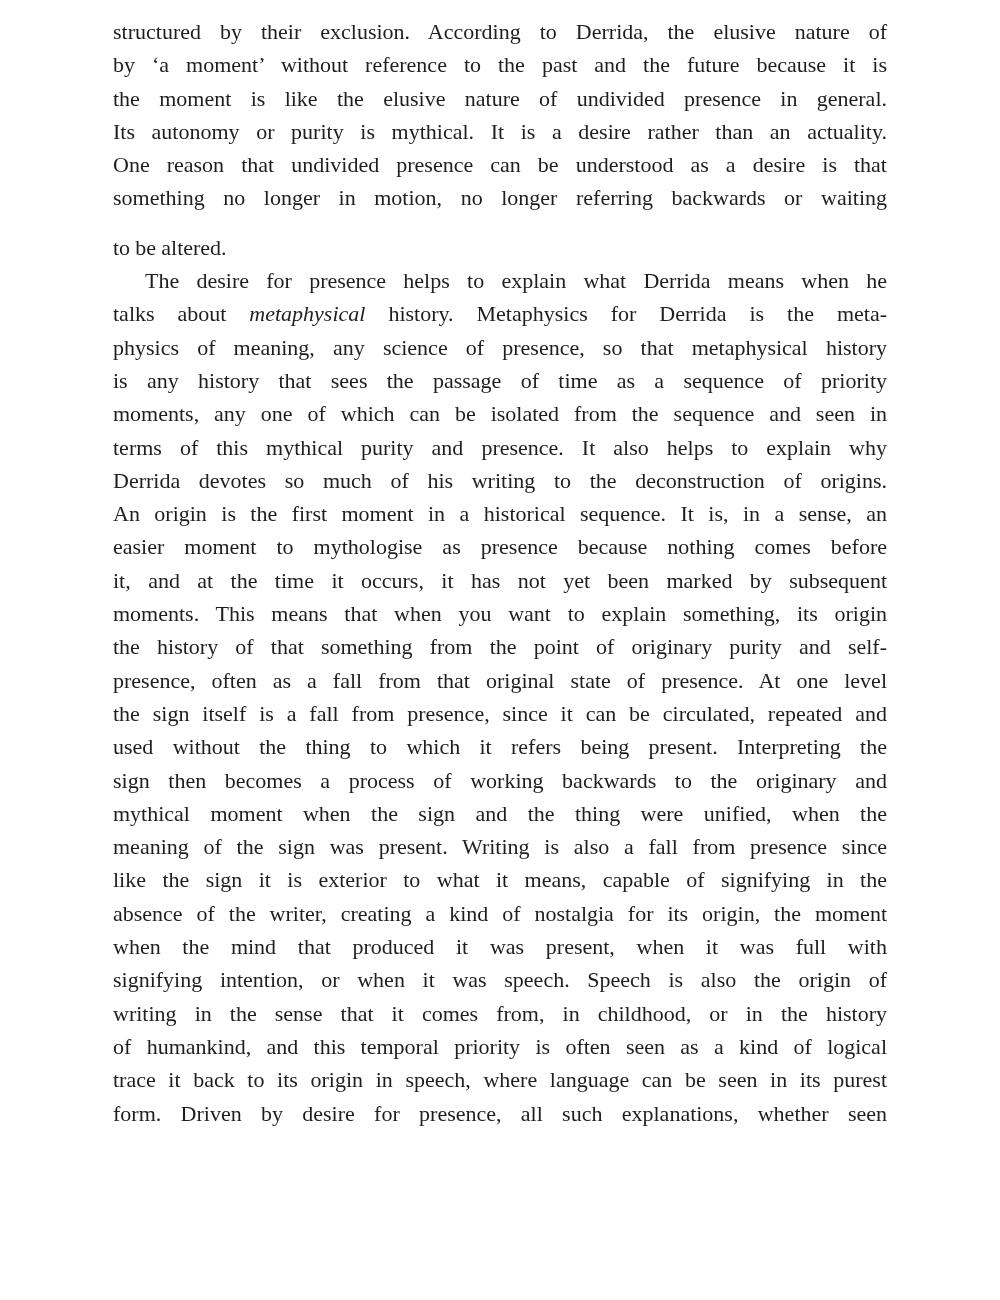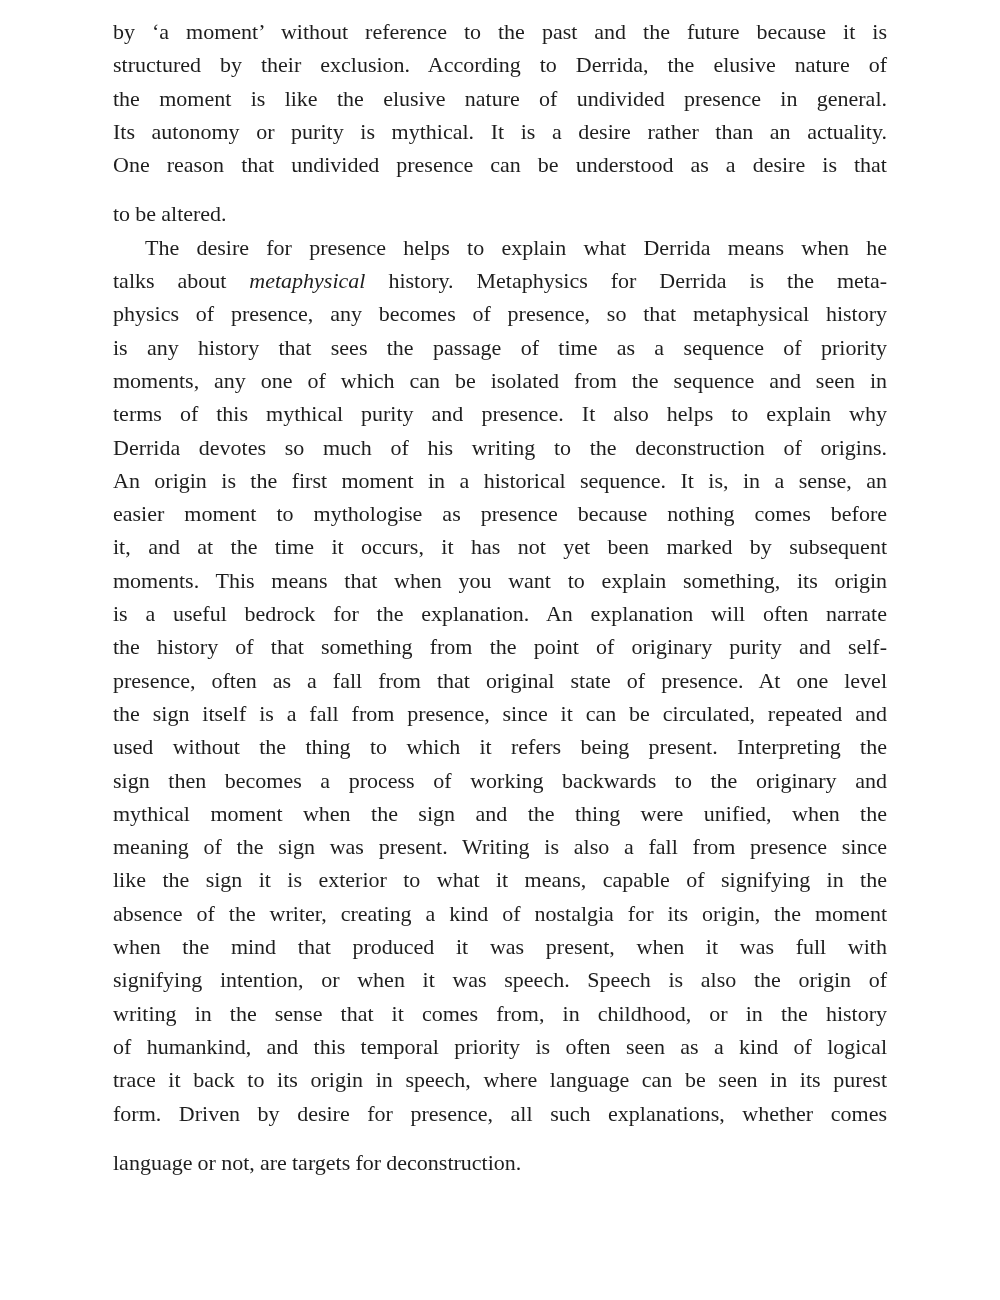--- a/index.html
+++ b/index.html
@@ -54,51 +54,50 @@
   .text-line em {
     font-style: italic;
   }
 </style>
 </head>
 <body>
 
 <div class="page">
   <div class="text-block" id="text-block" style="color: rgb(30, 30, 30);">
       <div class="paragraph">
+        <div class="text-line">structured by their exclusion. According to Derrida, the elusive nature of</div>
         <div class="text-line">by ‘a moment’ without reference to the past and the future because it is</div>
-        <div class="text-line">structured by their exclusion. According to Derrida, the elusive nature of</div>
         <div class="text-line">the moment is like the elusive nature of undivided presence in general.</div>
         <div class="text-line">Its autonomy or purity is mythical. It is a desire rather than an actuality.</div>
         <div class="text-line">One reason that undivided presence can be understood as a desire is that</div>
+        <div class="text-line">something no longer in motion, no longer referring backwards or waiting</div>
         <div class="text-line last-line">to be altered.</div>
       </div>
       <div class="paragraph">
         <div class="text-line indent-line">The desire for presence helps to explain what Derrida means when he</div>
         <div class="text-line">talks about <em>metaphysical</em> history. Metaphysics for Derrida is the meta-</div>
-        <div class="text-line">physics of presence, any becomes of presence, so that metaphysical history</div>
+        <div class="text-line">physics of meaning, any science of presence, so that metaphysical history</div>
         <div class="text-line">is any history that sees the passage of time as a sequence of priority</div>
         <div class="text-line">moments, any one of which can be isolated from the sequence and seen in</div>
         <div class="text-line">terms of this mythical purity and presence. It also helps to explain why</div>
         <div class="text-line">Derrida devotes so much of his writing to the deconstruction of origins.</div>
         <div class="text-line">An origin is the first moment in a historical sequence. It is, in a sense, an</div>
         <div class="text-line">easier moment to mythologise as presence because nothing comes before</div>
         <div class="text-line">it, and at the time it occurs, it has not yet been marked by subsequent</div>
         <div class="text-line">moments. This means that when you want to explain something, its origin</div>
-        <div class="text-line">is a useful bedrock for the explanation. An explanation will often narrate</div>
         <div class="text-line">the history of that something from the point of originary purity and self-</div>
         <div class="text-line">presence, often as a fall from that original state of presence. At one level</div>
         <div class="text-line">the sign itself is a fall from presence, since it can be circulated, repeated and</div>
         <div class="text-line">used without the thing to which it refers being present. Interpreting the</div>
         <div class="text-line">sign then becomes a process of working backwards to the originary and</div>
         <div class="text-line">mythical moment when the sign and the thing were unified, when the</div>
         <div class="text-line">meaning of the sign was present. Writing is also a fall from presence since</div>
         <div class="text-line">like the sign it is exterior to what it means, capable of signifying in the</div>
         <div class="text-line">absence of the writer, creating a kind of nostalgia for its origin, the moment</div>
         <div class="text-line">when the mind that produced it was present, when it was full with</div>
         <div class="text-line">signifying intention, or when it was speech. Speech is also the origin of</div>
         <div class="text-line">writing in the sense that it comes from, in childhood, or in the history</div>
         <div class="text-line">of humankind, and this temporal priority is often seen as a kind of logical</div>
         <div class="text-line">trace it back to its origin in speech, where language can be seen in its purest</div>
-        <div class="text-line">form. Driven by desire for presence, all such explanations, whether comes</div>
-        <div class="text-line last-line">language or not, are targets for deconstruction.</div>
+        <div class="text-line">form. Driven by desire for presence, all such explanations, whether seen</div>
       </div>
     </div>
 </div>
 
 </body></html>

